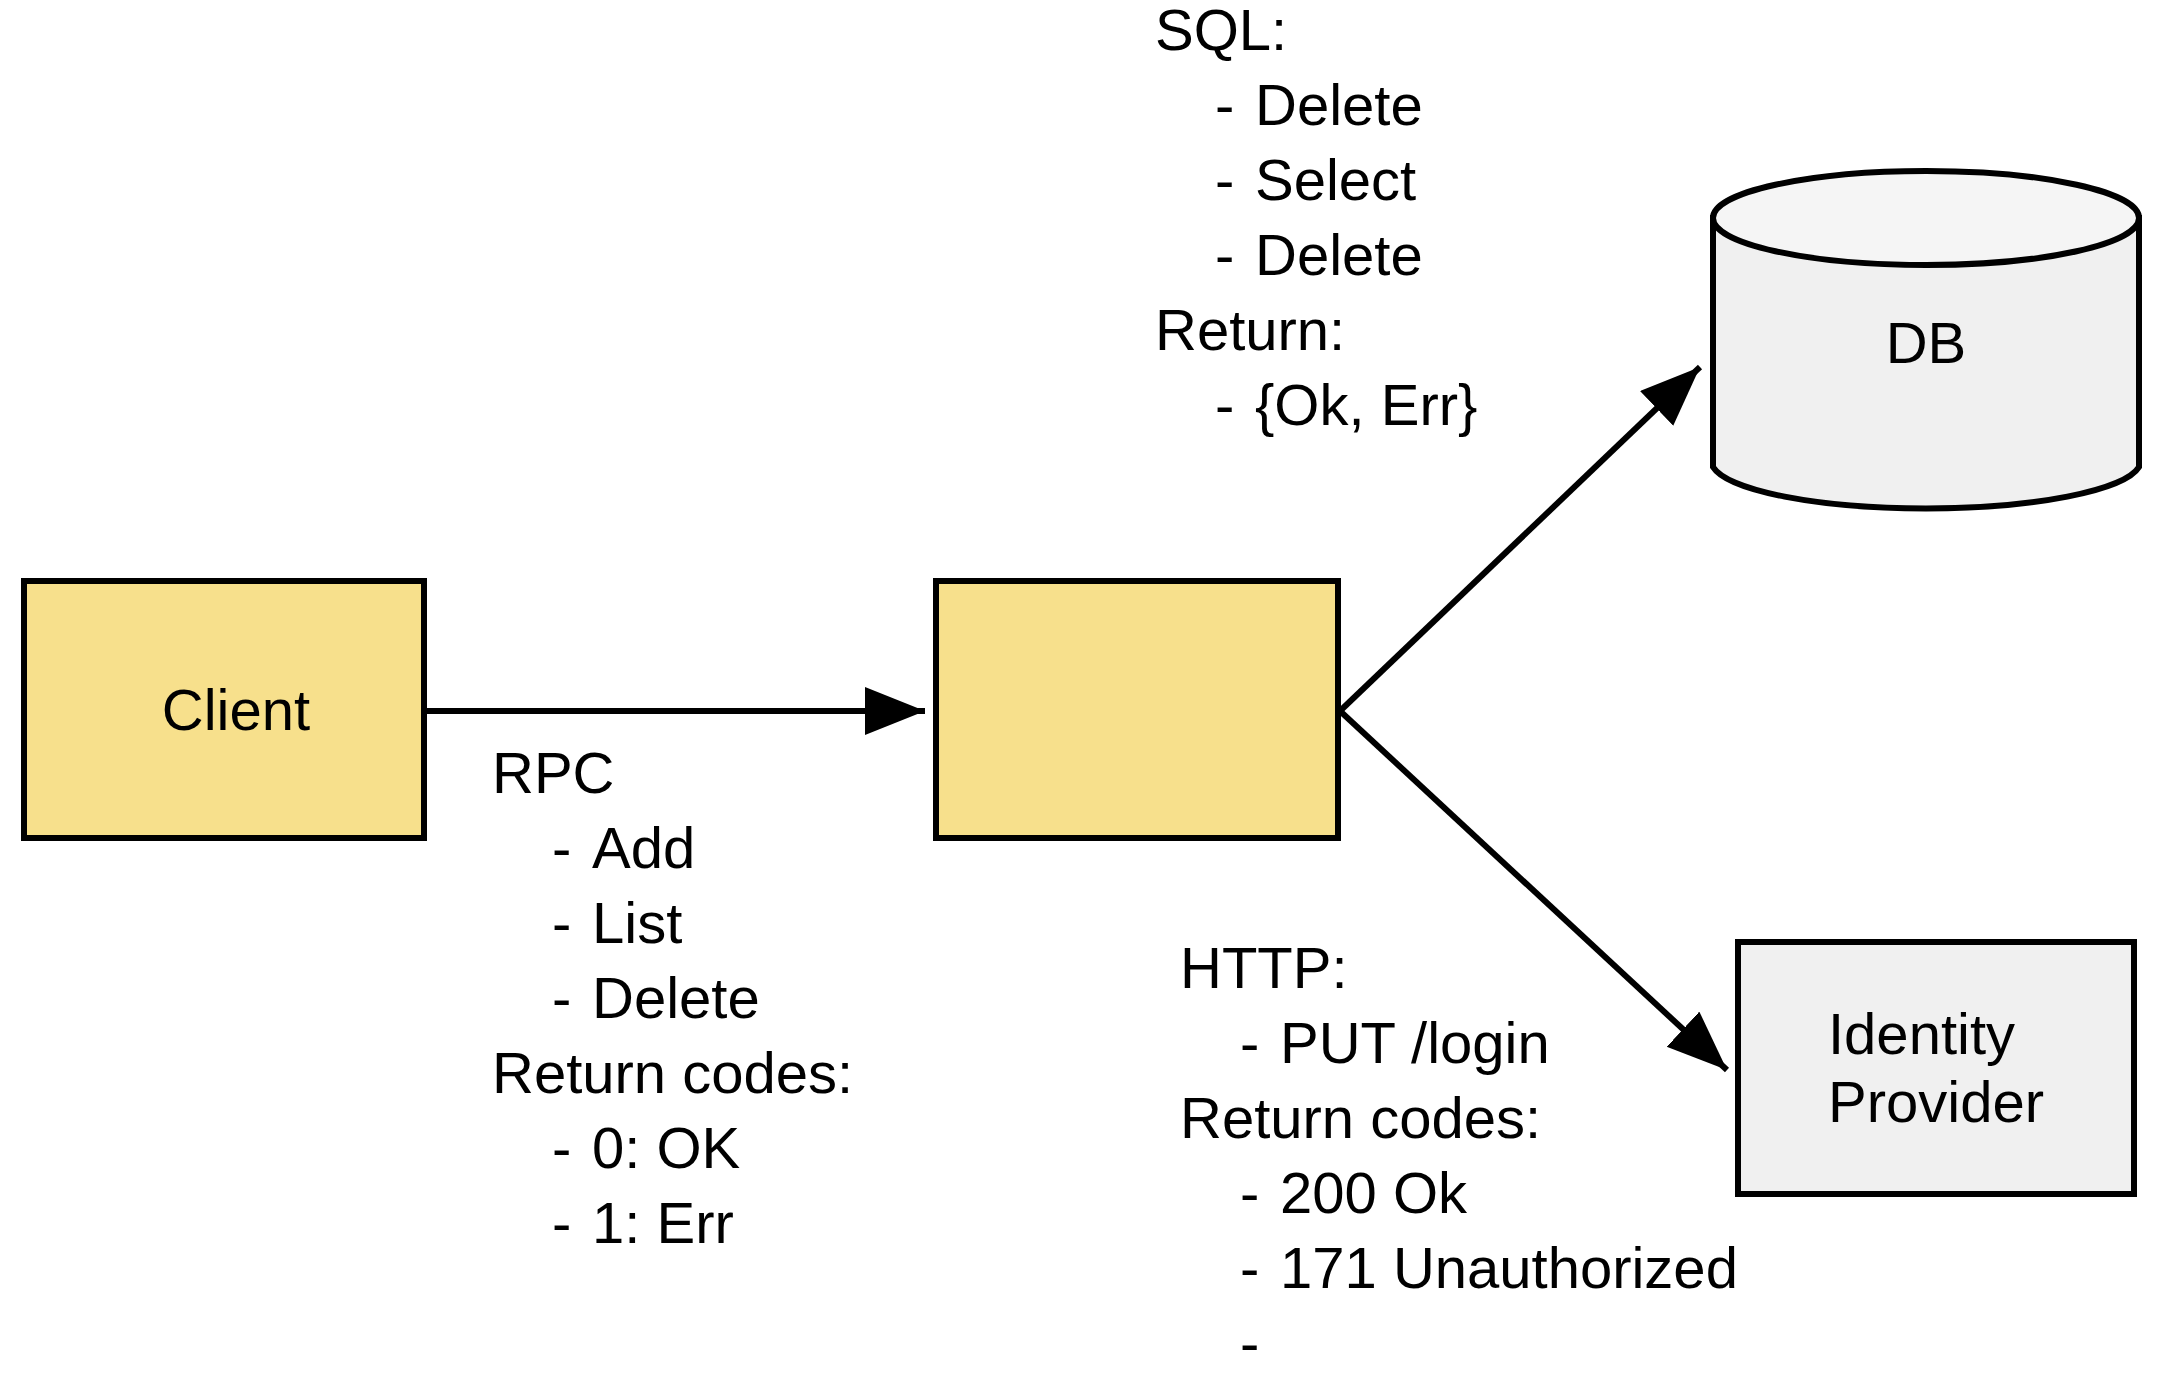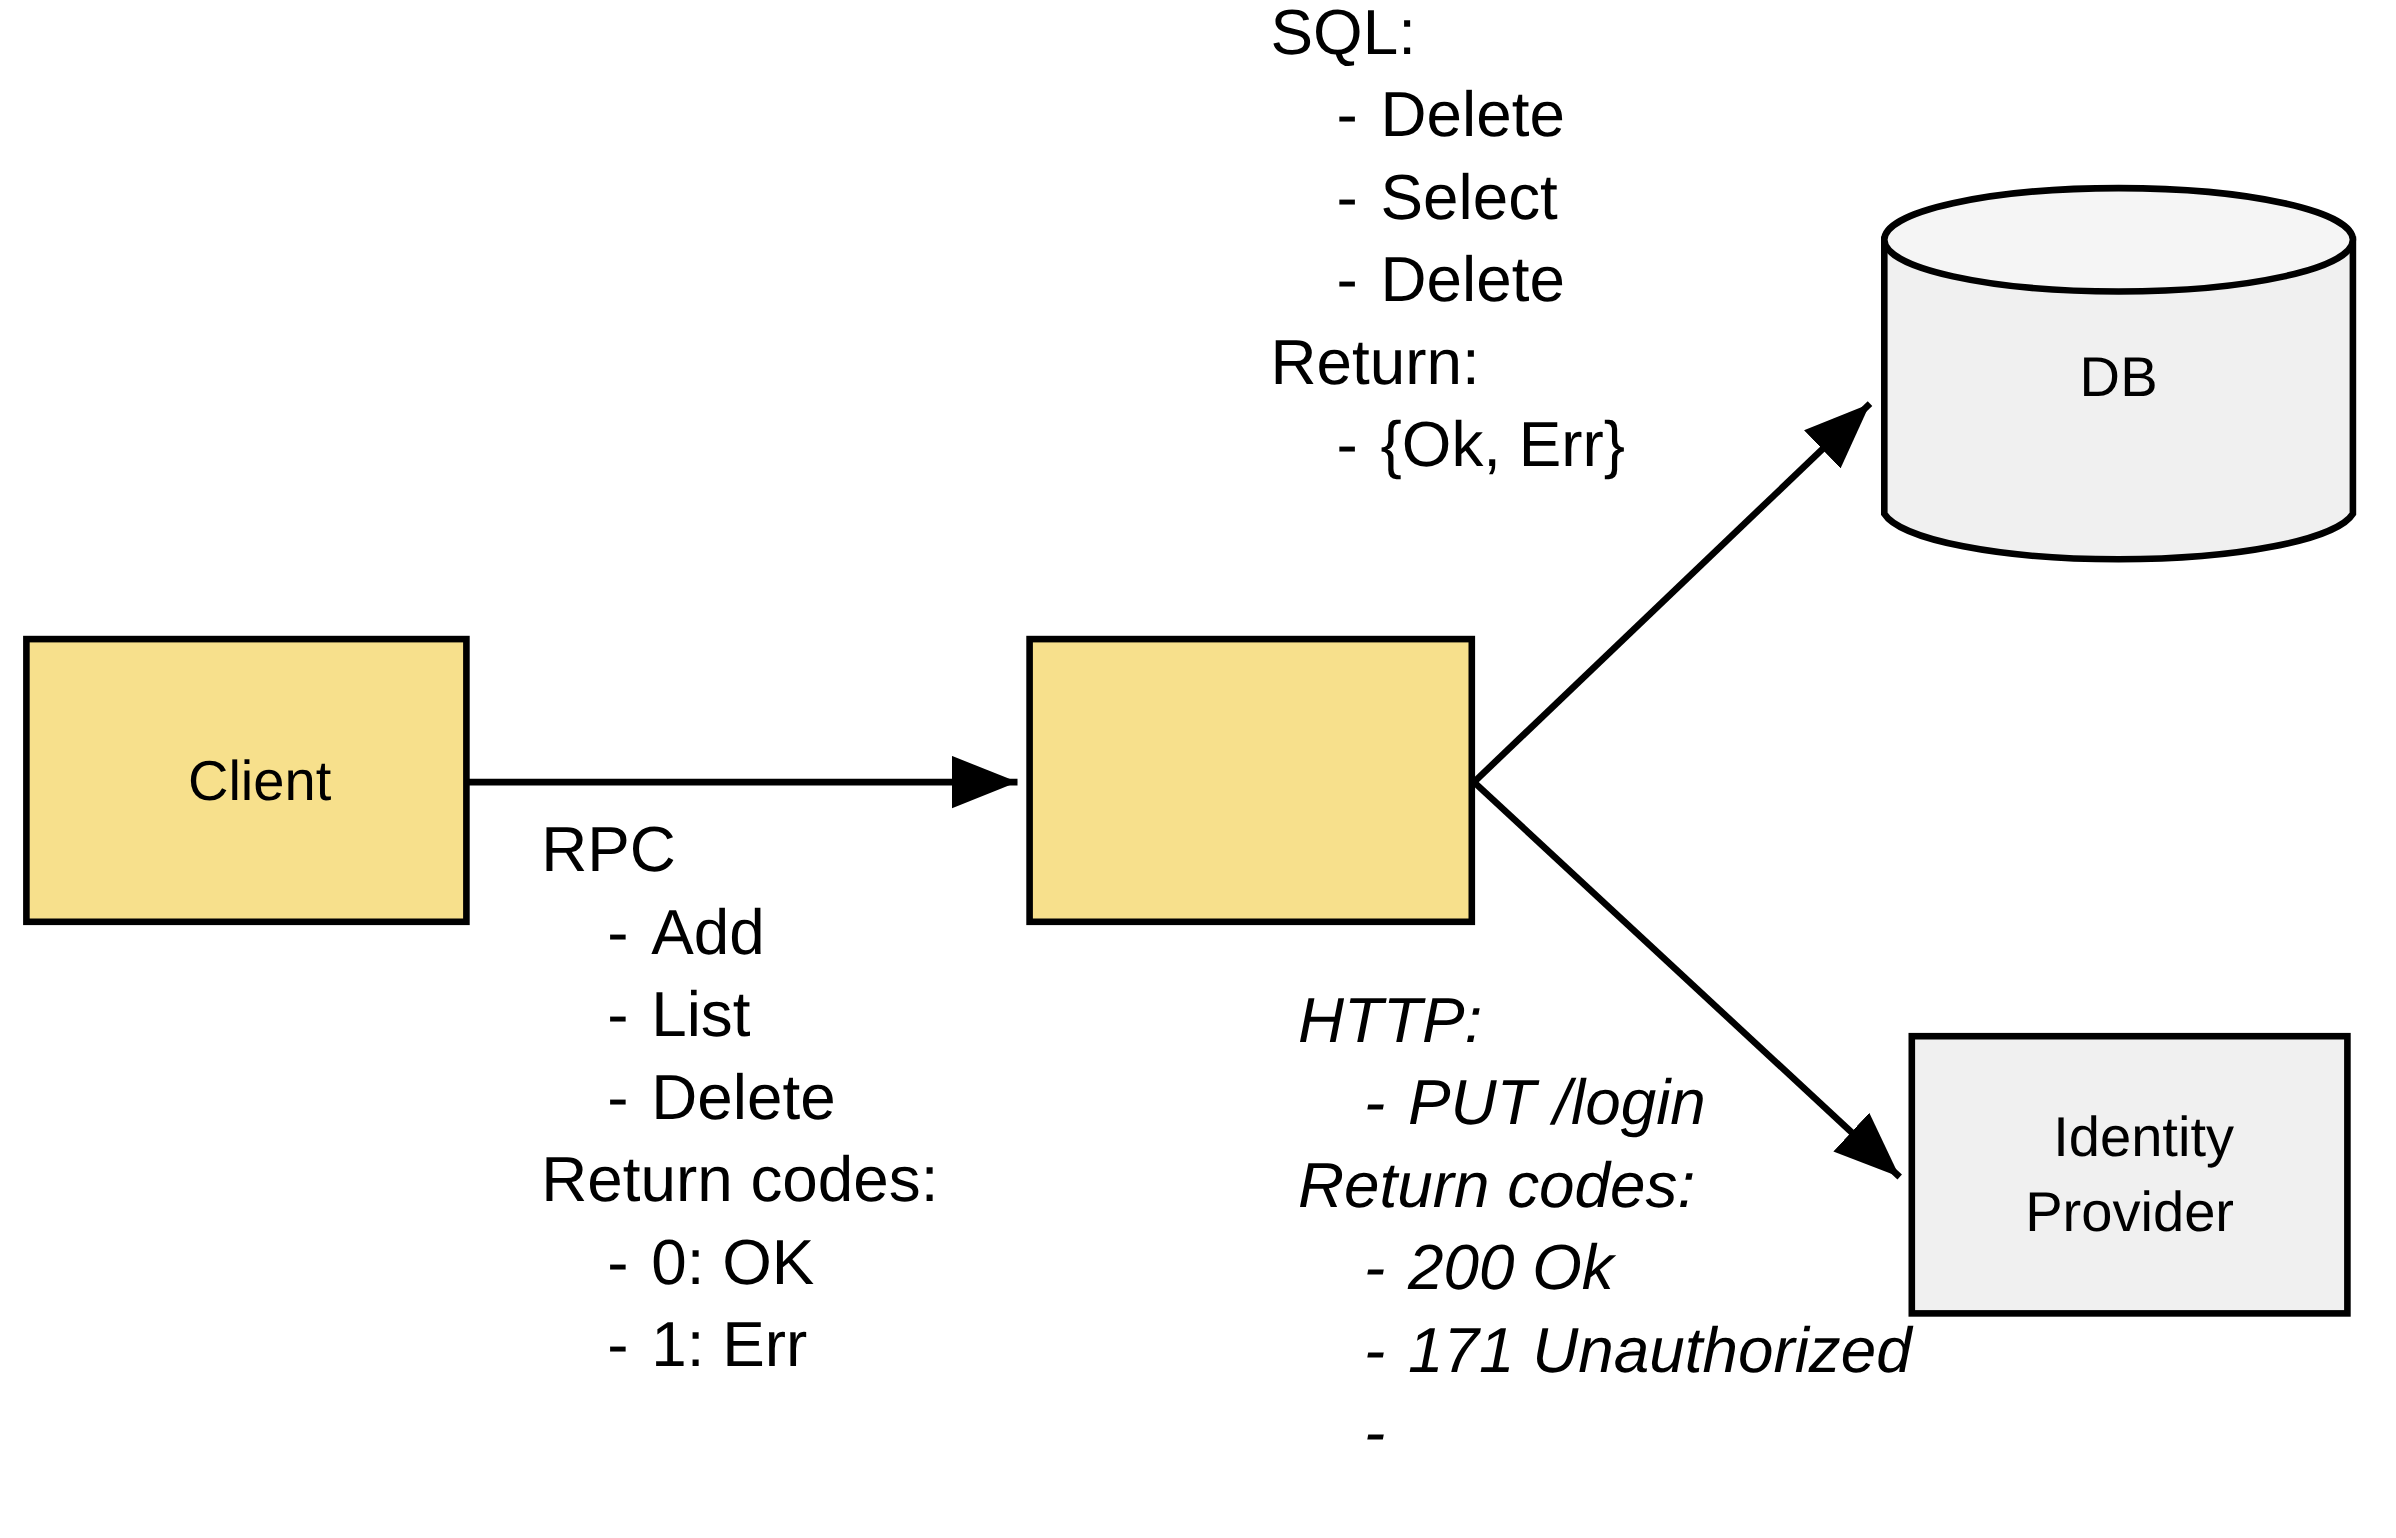--- a/index.html
+++ b/index.html
@@ -20,22 +20,22 @@
     left: 0;
     top: 0;
     width: 2178px;
     height: 1398px;
   }
   .node-label {
     position: absolute;
     display: flex;
     align-items: center;
     justify-content: center;
-    text-align: right;
-    font-size: 51px;
+    text-align: left;
+    font-size: 58px;
     line-height: 68px;
     color: #000000;
     pointer-events: none;
     white-space: pre-line;
   }
   .ann-block {
     position: absolute;
     font-size: 58px;
     line-height: 75px;
   }
@@ -134,21 +134,21 @@
     <span class="ann-item">
       <span class="ann-dash">-</span>
       <span class="ann-text">0: OK</span>
     </span>
     <span class="ann-item">
       <span class="ann-dash">-</span>
       <span class="ann-text">1: Err</span>
     </span>
   </div>
 
-  <div class="ann-block" style="left:1180px;top:890px;font-style:italic;">
+  <div class="ann-block" style="left:1180px;top:930px;">
     <span class="ann-head">HTTP:</span>
     <span class="ann-item">
       <span class="ann-dash">-</span>
       <span class="ann-text">PUT /login</span>
     </span>
     <span class="ann-head">Return codes:</span>
     <span class="ann-item">
       <span class="ann-dash">-</span>
       <span class="ann-text">200 Ok</span>
     </span>

